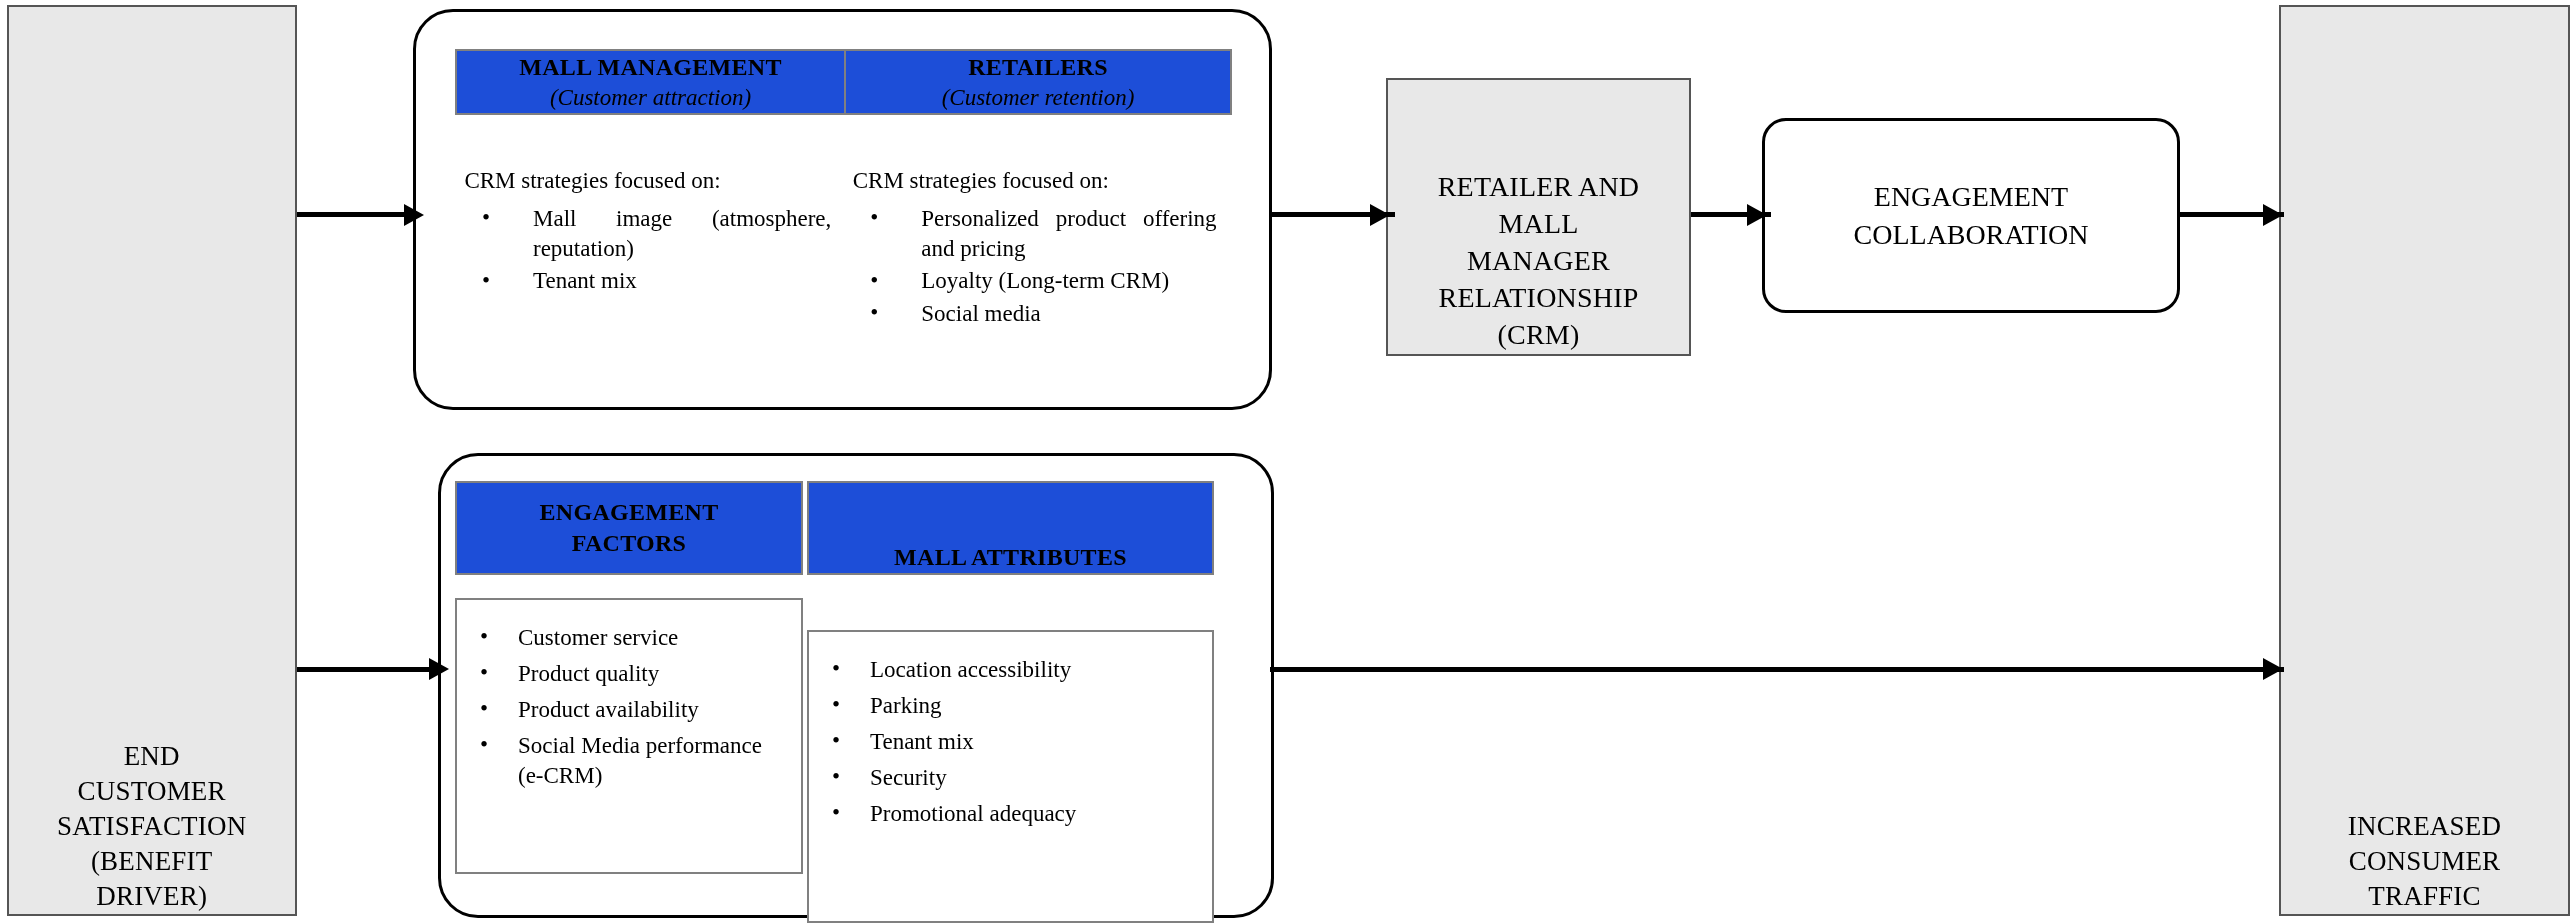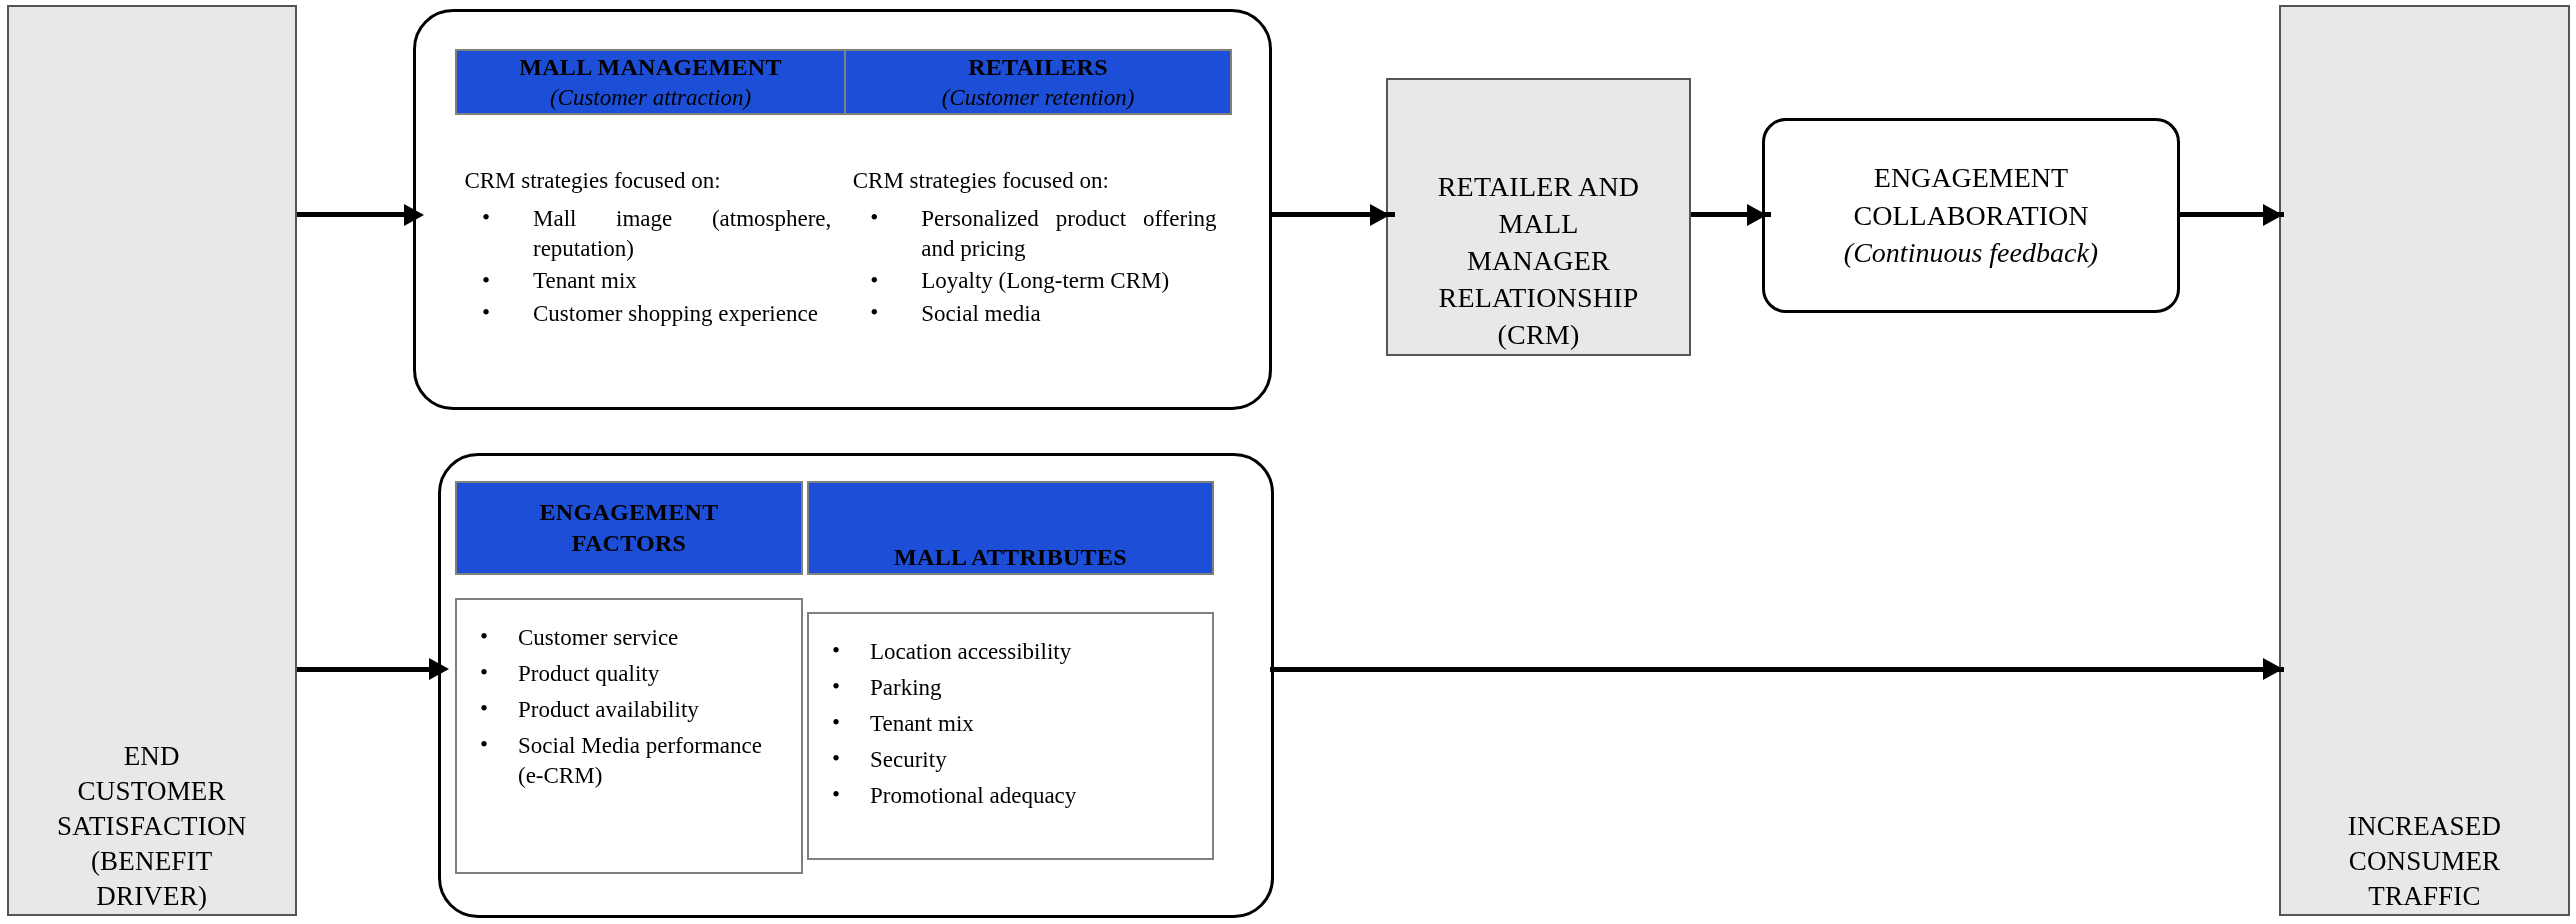--- a/index.html
+++ b/index.html
@@ -180,21 +180,21 @@
   #lower-hdr .hdr-title { font-weight: bold; font-size: 24px; line-height: 1.30; }
 
   
   .body-box {
     position: absolute;
     border: 2px solid #808080;
     box-sizing: border-box;
     background: #ffffff;
   }
   #lower-body-a { left: 455px; top: 598px; width: 348px; height: 276px; }
-  #lower-body-b { left: 807px; top: 612px; width: 407px; height: 248px; }
+  #lower-body-b { left: 807px; top: 630px; width: 407px; height: 293px; }
   .body-box ul.bullets { padding-top: 15px; }
   .body-box ul.bullets li {
     padding-left: 53px;
     margin-bottom: 6px;
     text-align: left;
   }
   .body-box ul.bullets li::before { left: 15px; }
 
   
   .hline {
@@ -241,21 +241,20 @@
       <div>MANAGER</div>
       <div>RELATIONSHIP</div>
       <div>(CRM)</div>
     </div>
   </div>
 
   <div id="proactive-box">
     <div class="box-text">
       <div>ENGAGEMENT</div>
       <div>COLLABORATION</div>
-      <div class="ital">(Continuous feedback)</div>
     </div>
   </div>
 
   <div class="rounded-panel" id="upper-panel"></div>
 
   <div class="hdr-row" id="upper-hdr">
     <div class="hdr-cell cell-a">
       <div class="hdr-title">MALL MANAGEMENT</div>
       <div class="hdr-sub">(Customer attraction)</div>
     </div>
@@ -264,21 +263,20 @@
       <div class="hdr-sub">(Customer retention)</div>
     </div>
   </div>
 
   <div class="body-cols" id="upper-body">
     <div class="col">
       <div class="lead-line">CRM strategies focused on:</div>
       <ul class="bullets">
         <li>Mall image (atmosphere, reputation)</li>
         <li class="nojust">Tenant mix</li>
-        <li>Customer shopping experience</li>
       </ul>
     </div>
     <div class="col second">
       <div class="lead-line">CRM strategies focused on:</div>
       <ul class="bullets">
         <li>Personalized product offering and pricing</li>
         <li>Loyalty (Long-term CRM)</li>
         <li class="nojust">Social media</li>
       </ul>
     </div>

